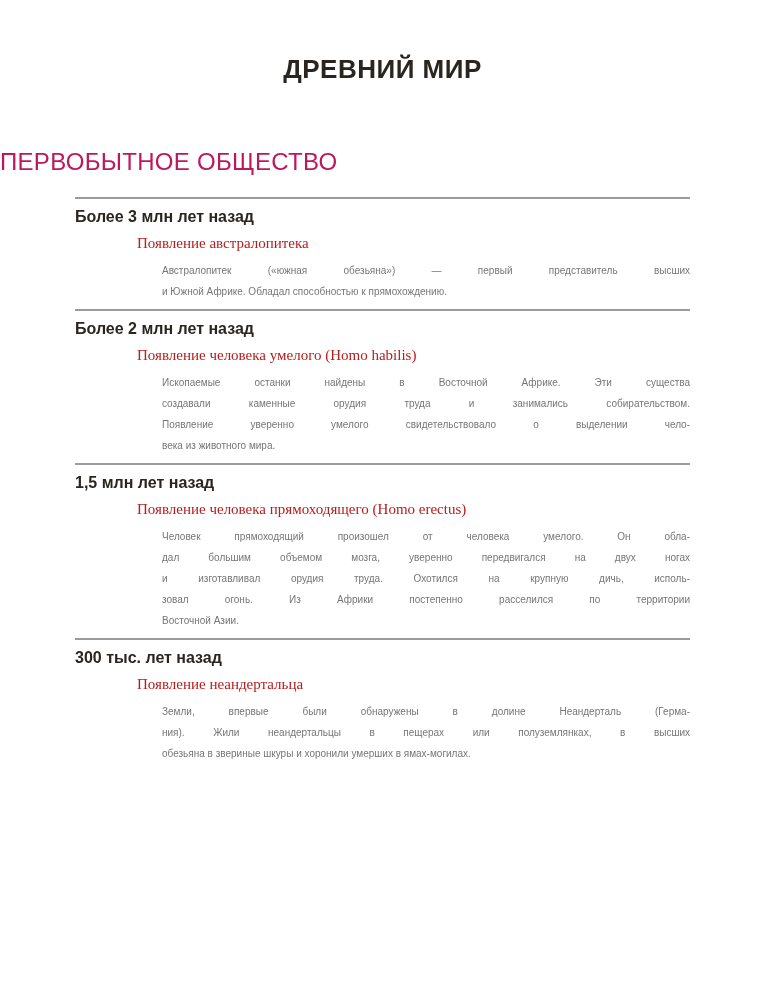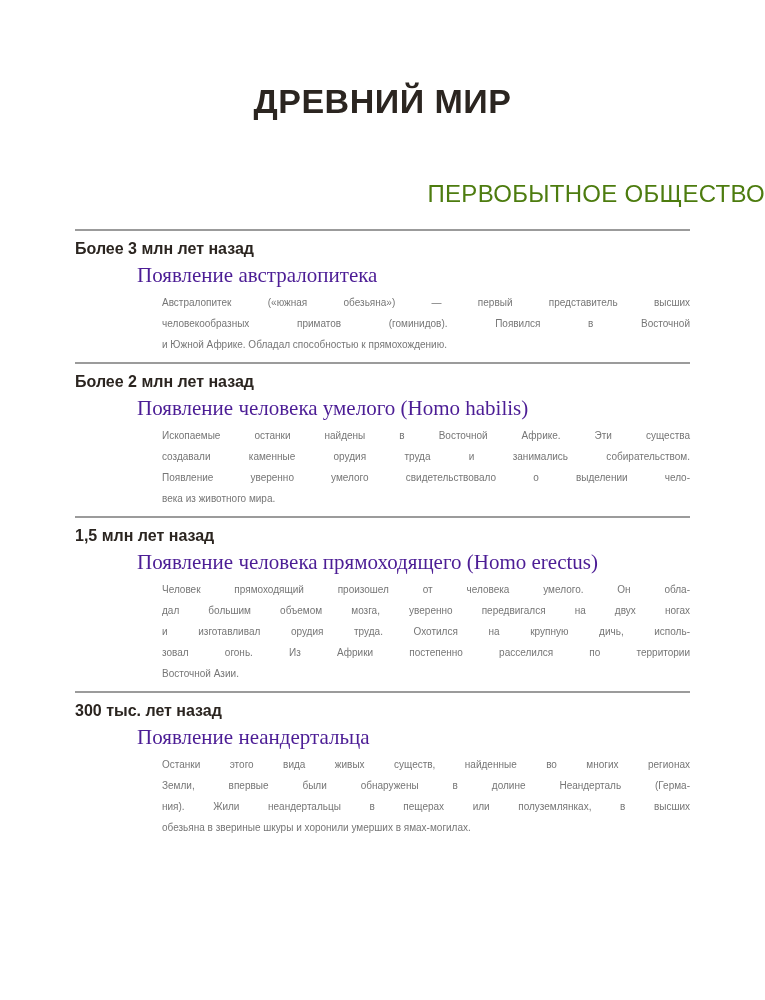--- a/index.html
+++ b/index.html
@@ -8,38 +8,38 @@
     background: #ffffff;
   }
   body {
     width: 765px;
     height: 1000px;
     position: relative;
     overflow: hidden;
     font-family: "Liberation Sans", sans-serif;
   }
   .page-title {
-    margin: 84px 0 0 0;
+    margin: 52px 0 0 0;
     text-align: center;
     font-family: "Liberation Sans", sans-serif;
     font-weight: bold;
-    font-size: 34px;
+    font-size: 26px;
     line-height: 34px;
     letter-spacing: 0.5px;
     color: #2b2520;
   }
   .chapter-title {
     margin: 62px 0 8px 0;
-    text-align: right;
+    text-align: left;
     font-family: "Liberation Sans", sans-serif;
     font-weight: normal;
     font-size: 24px;
     line-height: 28px;
     letter-spacing: 0.3px;
-    color: #4d7c0f;
+    color: #be185d;
   }
   .content {
     margin: 21px 0 0 75px;
     width: 615px;
   }
   .rule {
     height: 2px;
     background: #9b9b9b;
   }
   .entry {
@@ -49,23 +49,23 @@
     font-family: "Liberation Sans", sans-serif;
     font-weight: bold;
     font-size: 16px;
     line-height: 22px;
     color: #2b2520;
   }
   .entry-heading {
     margin: 3px 0 0 62px;
     font-family: "Liberation Serif", serif;
     font-weight: normal;
-    font-size: 21px;
+    font-size: 15px;
     line-height: 24px;
-    color: #4c1d95;
+    color: #b91c1c;
   }
   .entry-body {
     margin: 5px 0 0 87px;
     width: 528px;
   }
   .body-line {
     font-family: "Liberation Sans", sans-serif;
     font-size: 10px;
     line-height: 21px;
     color: #767676;
@@ -83,21 +83,20 @@
 
 <div class="chapter-title">ПЕРВОБЫТНОЕ ОБЩЕСТВО</div>
 
 <div class="content">
   <div class="rule"></div>
   <div class="entry">
     <div class="entry-date">Более 3 млн лет назад</div>
     <div class="entry-heading">Появление австралопитека</div>
     <div class="entry-body">
         <div class="body-line">Австралопитек («южная обезьяна») — первый представитель высших</div>
-        <div class="body-line">человекообразных приматов (гоминидов). Появился в Восточной</div>
         <div class="body-line last">и Южной Африке. Обладал способностью к прямохождению.</div>
       </div>
   </div>
 
   <div class="rule"></div>
   <div class="entry">
     <div class="entry-date">Более 2 млн лет назад</div>
     <div class="entry-heading">Появление человека умелого (Homo habilis)</div>
     <div class="entry-body">
         <div class="body-line">Ископаемые останки найдены в Восточной Африке. Эти существа</div>
@@ -118,19 +117,18 @@
         <div class="body-line">зовал огонь. Из Африки постепенно расселился по территории</div>
         <div class="body-line last">Восточной Азии.</div>
       </div>
   </div>
 
   <div class="rule"></div>
   <div class="entry">
     <div class="entry-date">300 тыс. лет назад</div>
     <div class="entry-heading">Появление неандертальца</div>
     <div class="entry-body">
-        <div class="body-line">Останки этого вида живых существ, найденные во многих регионах</div>
         <div class="body-line">Земли, впервые были обнаружены в долине Неандерталь (Герма-</div>
         <div class="body-line">ния). Жили неандертальцы в пещерах или полуземлянках, в высших</div>
         <div class="body-line last">обезьяна в звериные шкуры и хоронили умерших в ямах-могилах.</div>
       </div>
   </div>
 </div>
 
 </body></html>

